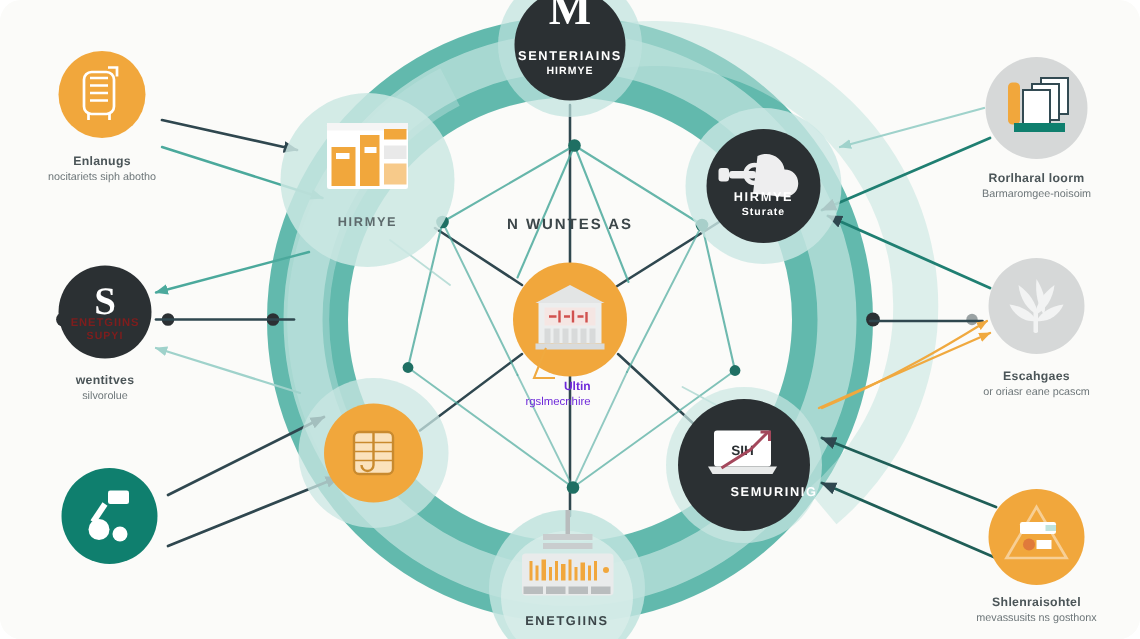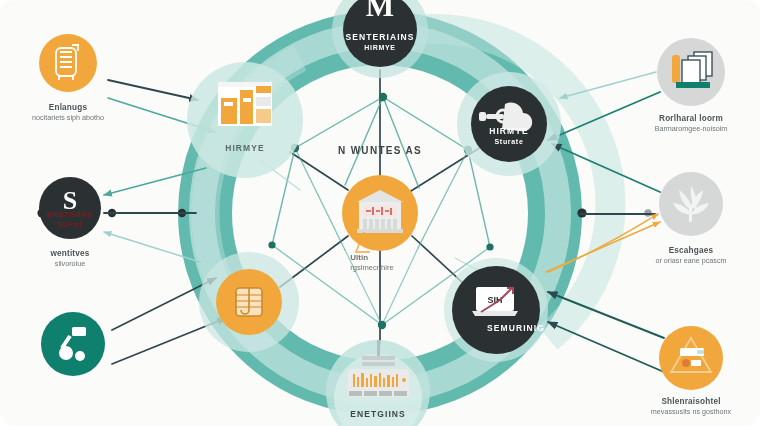--- a/index.html
+++ b/index.html
@@ -12,22 +12,22 @@
        transform:translateX(-50%);pointer-events:none;}
   .cap .t1{font-size:8.2px;font-weight:bold;color:#4b5558;letter-spacing:.2px;
            line-height:11px;filter:blur(.35px);}
   .cap .t2{font-size:7.2px;color:#6d7679;line-height:10px;filter:blur(.45px);}
   .innerlbl{position:absolute;transform:translate(-50%,-50%);
             text-align:center;pointer-events:none;}
   .innerlbl .a{font-size:8.5px;font-weight:bold;letter-spacing:1.1px;
                line-height:11px;filter:blur(.3px);}
   .innerlbl .b{font-size:7px;font-weight:bold;letter-spacing:.7px;
                line-height:9px;filter:blur(.4px);}
-  .hublbl{position:absolute;transform:translate(-50%,0);text-align:left;
-          color:#737373;pointer-events:none;}
+  .hublbl{position:absolute;transform:translate(-50%,0);text-align:right;
+          color:#6d28d9;pointer-events:none;}
   .hublbl .a{font-size:8px;font-weight:bold;line-height:11px;filter:blur(.4px);}
   .hublbl .b{font-size:7.6px;line-height:10px;filter:blur(.5px);}
   .ringlbl{position:absolute;transform:translate(-50%,-50%);
            font-size:10px;font-weight:bold;color:#3c4649;letter-spacing:1.3px;
            filter:blur(.3px);pointer-events:none;white-space:nowrap;}
   .dark{fill:#2b3033;}
   .soft{filter:blur(.25px);}
 </style>
 </head>
 <body>

